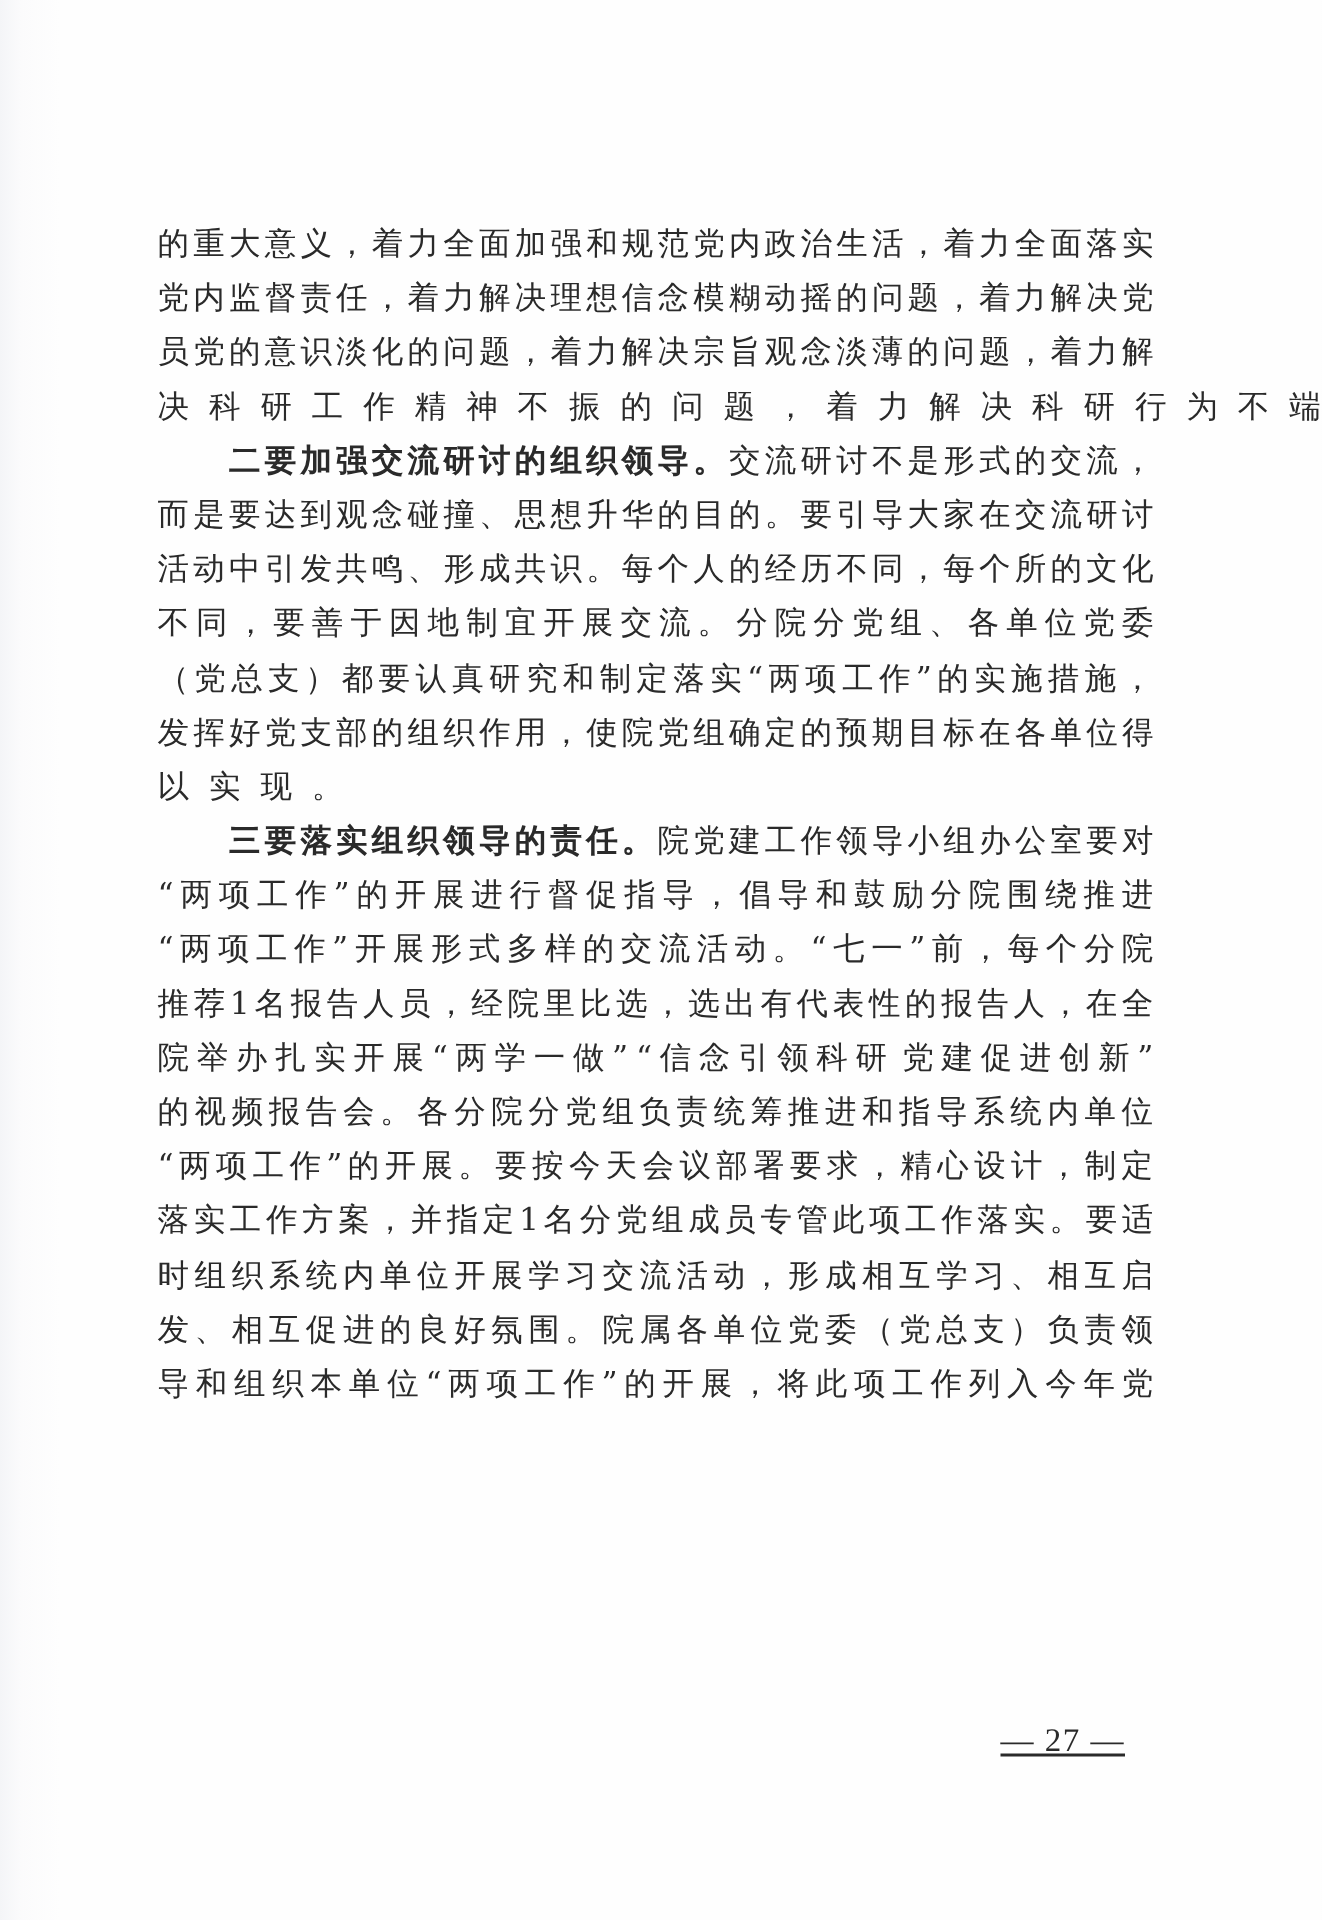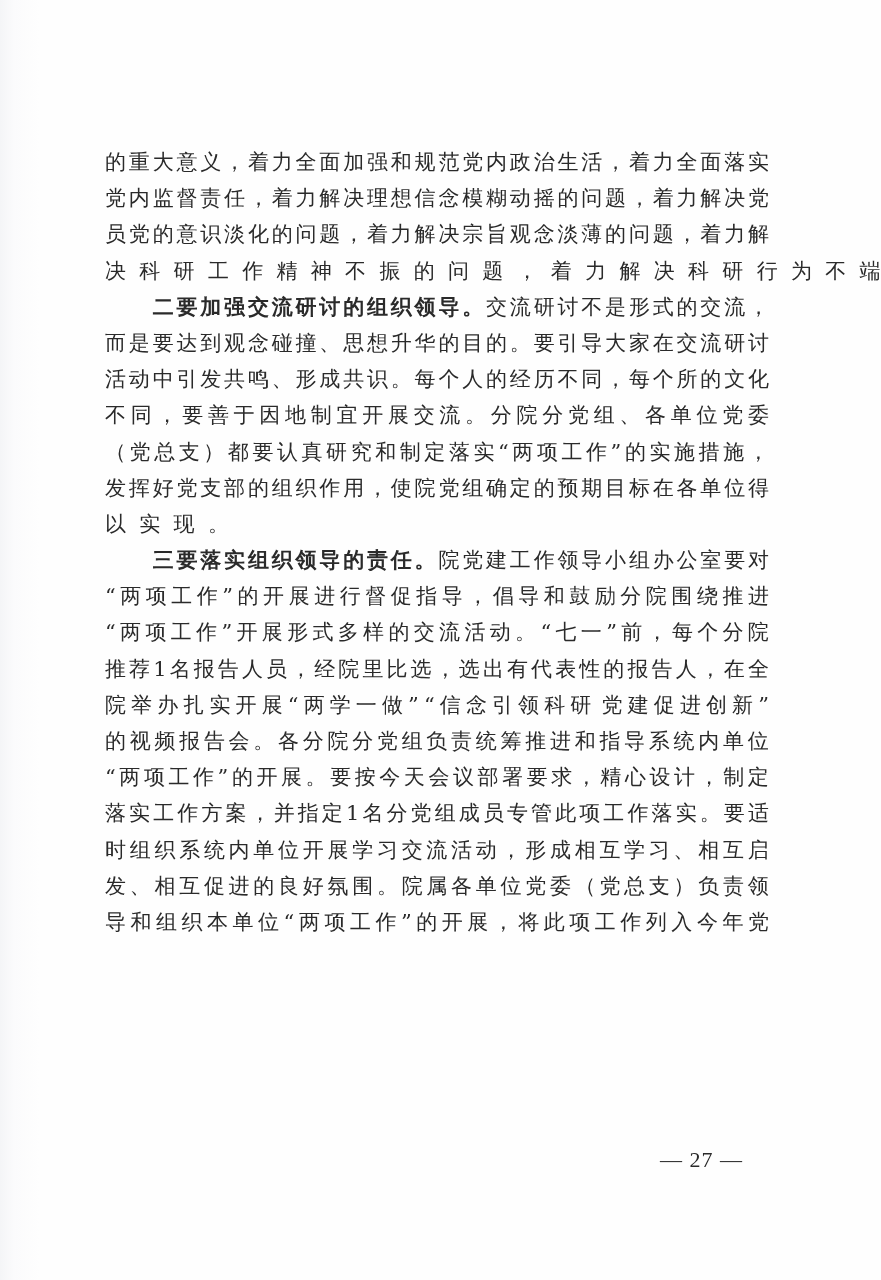--- a/index.html
+++ b/index.html
@@ -34,22 +34,23 @@
     .line span.ch { display: inline-block; }
     .bold { font-weight: bold; }
     .page-number {
       position: absolute;
       left: 660px;
       top: 1147px;
       width: 90px;
       font-family: "Liberation Serif", "DejaVu Serif", serif;
       font-size: 22px;
       color: #2a2a2a;
-      text-align: left;
+      text-align: right;
       letter-spacing: 1px;
+      text-decoration: underline;
     }
   </style>
 </head>
 <body>
 
 <div class="page">
   <div class="body-text" id="body-text">
       <div class="line">
         <span class="ch">的</span>
         <span class="ch">重</span>

